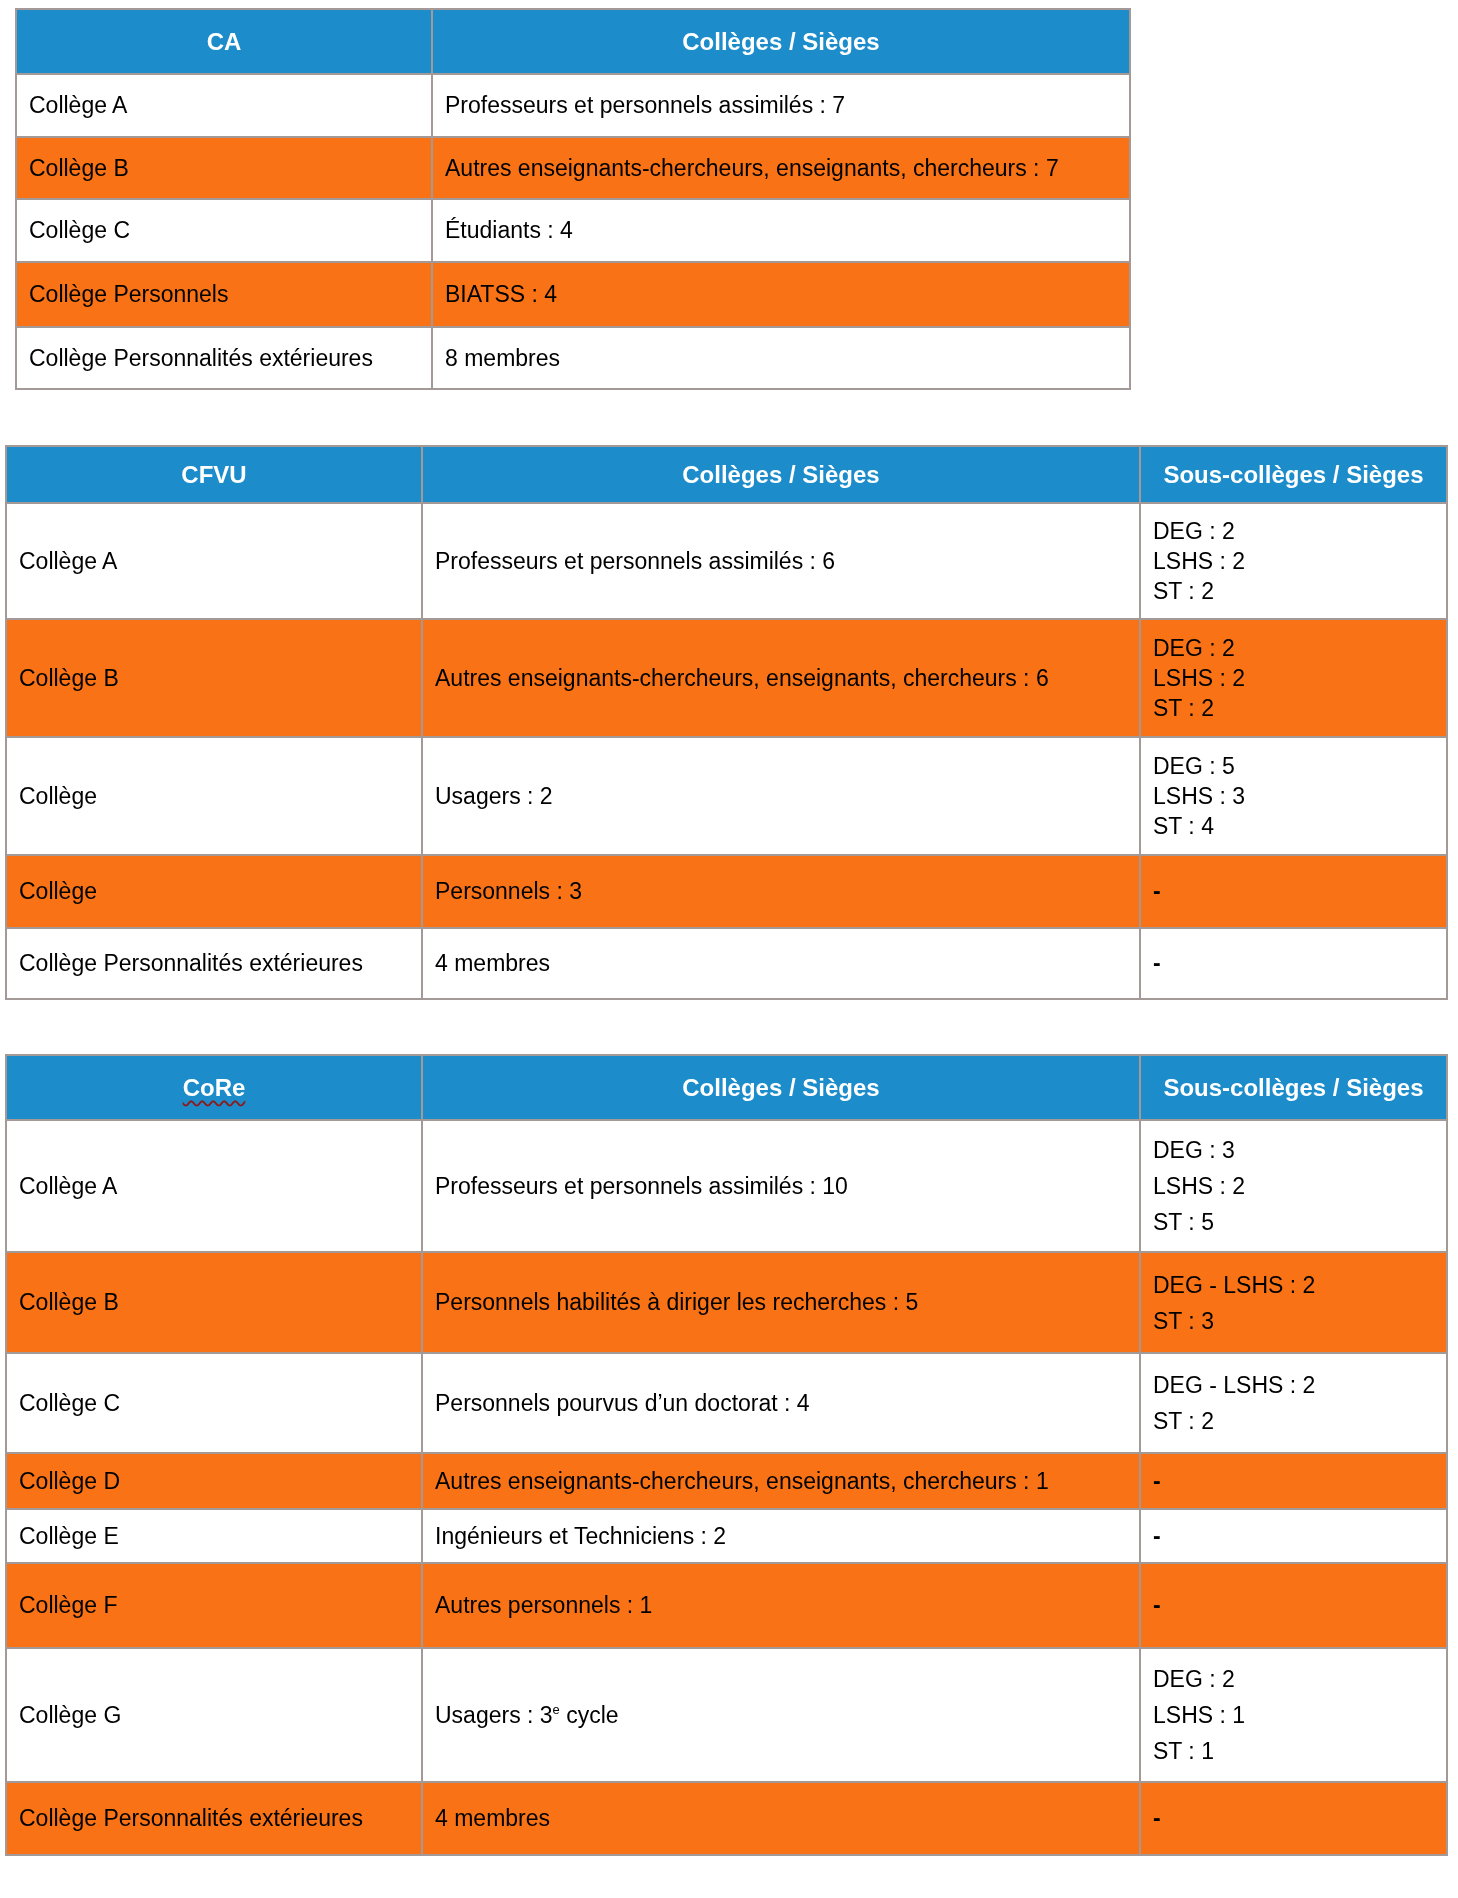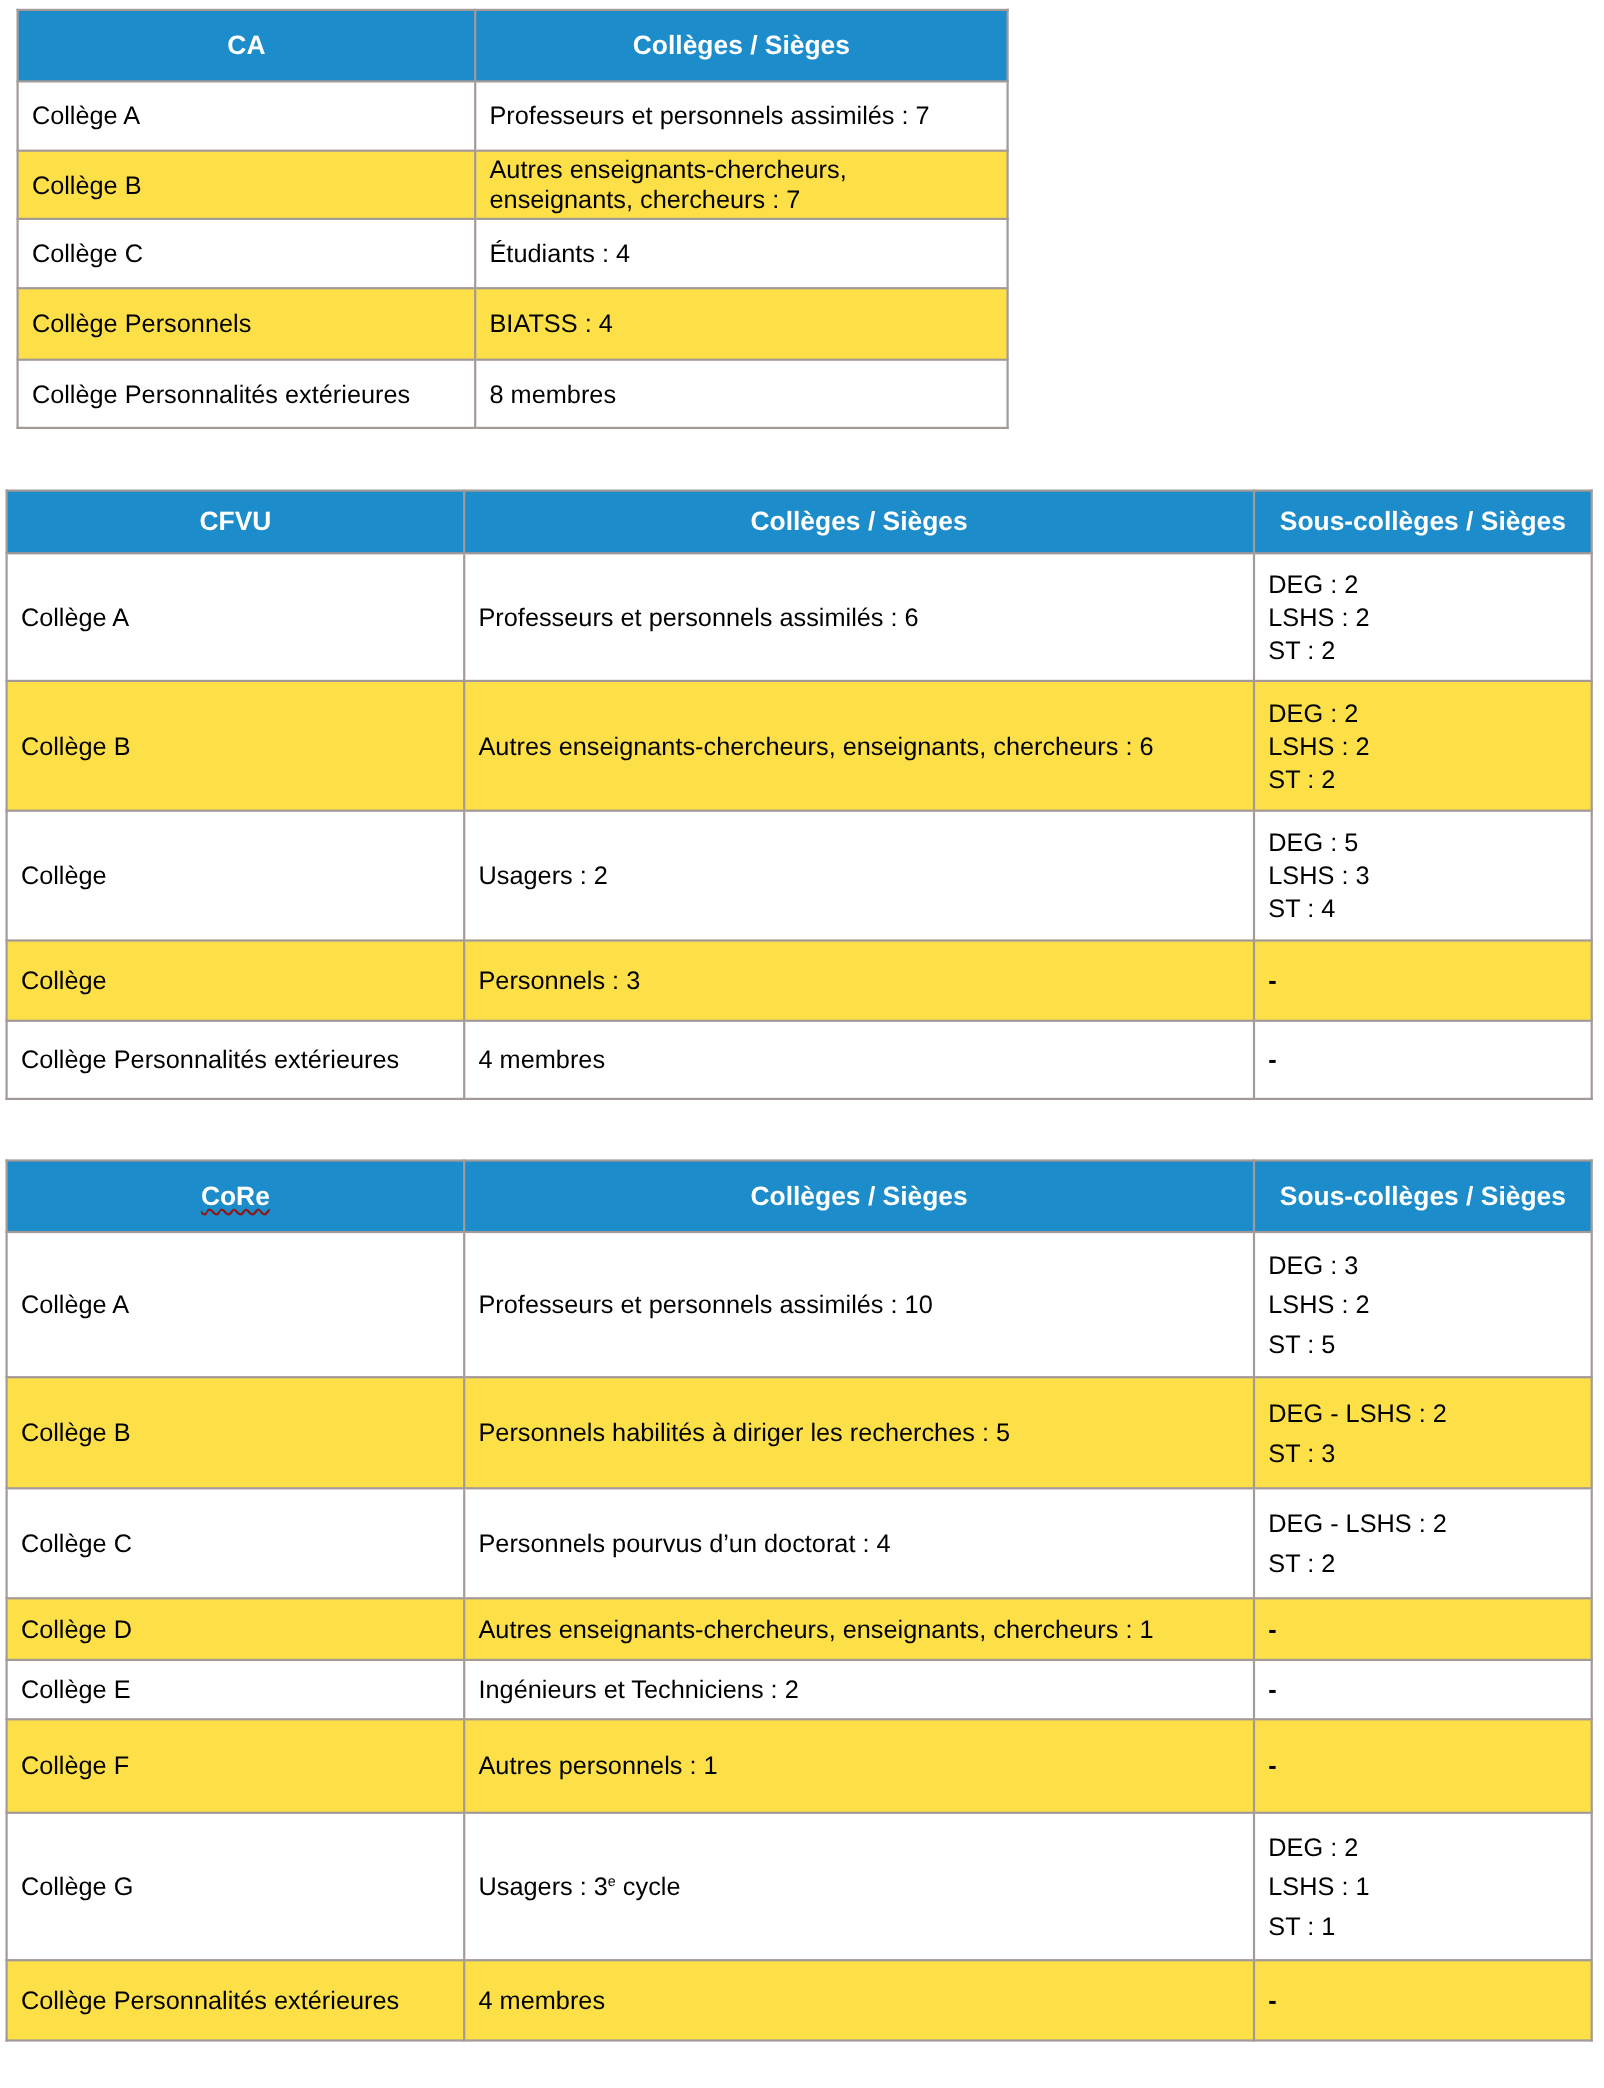--- a/index.html
+++ b/index.html
@@ -1,28 +1,28 @@
 <!DOCTYPE html>
 <html><head>
 <meta charset="utf-8">
 <style>
   html, body { margin:0; padding:0; background:#ffffff; }
   body { width:1458px; height:1898px; position:relative; overflow:hidden;
          font-family:"Liberation Sans", sans-serif; color:#000; }
   table { position:absolute; border-collapse:collapse; table-layout:fixed; }
   td, th { border:2px solid #a39a98; padding:0 12px; font-size:23px; vertical-align:middle; text-align:left; }
   th { background:#1c8ccb; color:#fff; font-weight:bold; text-align:center; font-size:24px; }
-  tr.gray td { background:#fde047; }
+  tr.gray td { background:#f97316; }
   tr.white td { background:#ffffff; }
   .sub { line-height:30px; }
   .sub div { white-space:nowrap; }
   .sub.spaced { line-height:36px; }
   .dash { font-weight:bold; }
   .spell { text-decoration: underline wavy #8b1a1a; text-decoration-thickness:2px; text-underline-offset:4px; }
-  #t1 { left:15px; top:8px; width:902px; }
+  #t1 { left:15px; top:8px; width:1116px; }
   #t2 { left:5px; top:445px; width:1443px; }
   #t3 { left:5px; top:1054px; width:1443px; }
 </style>
 </head>
 <body>
 
 <table id="t1">
   <colgroup>
       <col style="width:416px">
       <col>

